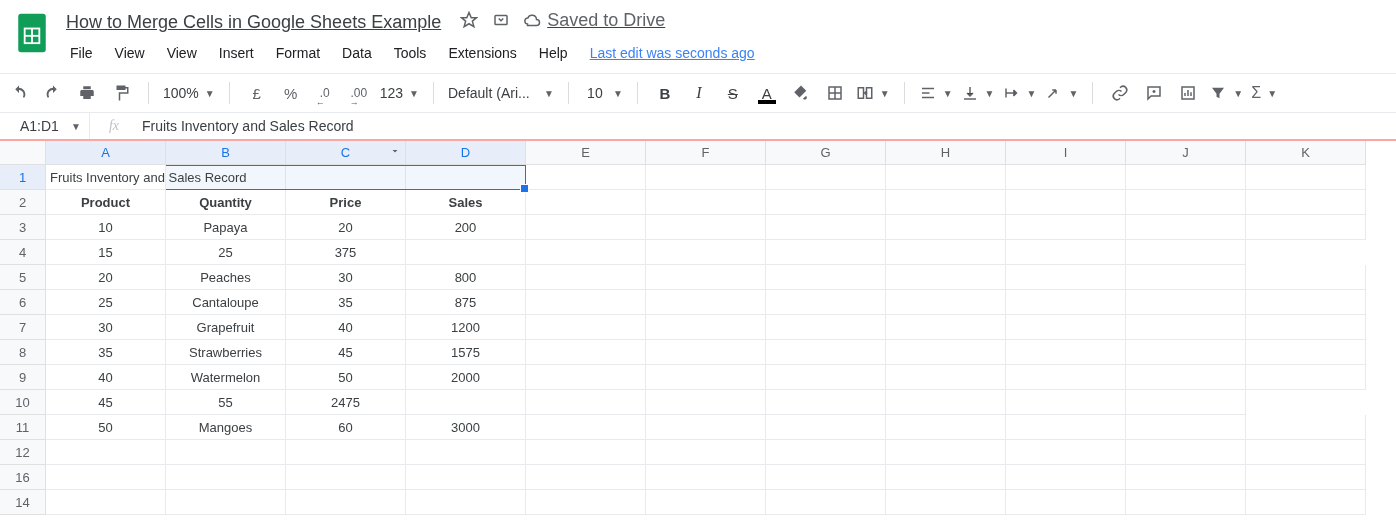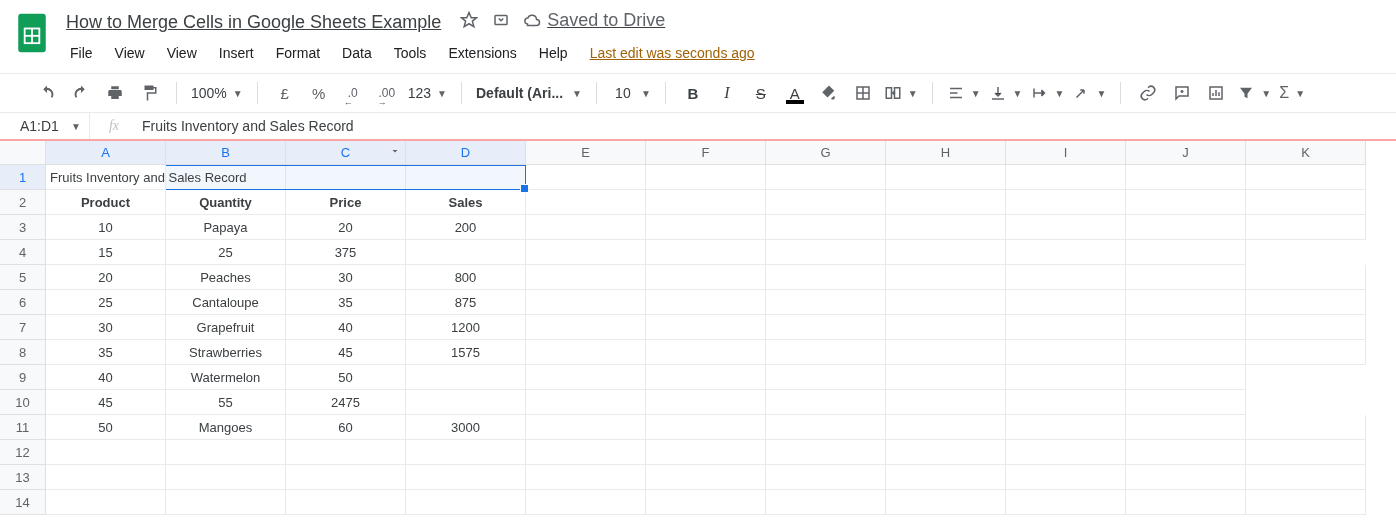--- a/index.html
+++ b/index.html
@@ -53,50 +53,50 @@
     align-items:center;
     font-size: 14px;
     color: #202124;
   }
   .menubar .menu-item {
     padding: 4px 10px;
     border-radius: 4px;
     cursor: pointer;
   }
   .last-edit {
-    color: #a16207;
+    color: #3b82f6;
     text-decoration: underline;
     margin-left: 10px;
     cursor: pointer;
   }
   
   .toolbar-wrap {
     border-top: 1px solid #e8eaed;
     border-bottom: 1px solid #e8eaed;
-    padding: 6px 34px;
+    padding: 6px 6px;
     display:flex;
     align-items:center;
     gap: 8px;
     color:#5f6368;
   }
   .tbtn {
     display:flex; align-items:center; justify-content:center;
     min-width: 26px; height: 26px;
     border-radius: 2px;
     cursor:pointer;
     font-family: Arial, sans-serif;
   }
   .tbtn svg { width:18px; height:18px; }
   .tsep { width:1px; height:22px; background:#dadce0; margin:0 6px; }
   .zoom-box, .font-box, .size-box {
     display:flex; align-items:center; gap:6px;
     color:#3c4043; font-size:14px;
     cursor:pointer;
   }
-  .font-box .font-label { min-width:90px; overflow:hidden; white-space:nowrap; text-overflow:ellipsis;font-weight:bold;}
+  .font-box .font-label { min-width:90px; overflow:hidden; white-space:nowrap; text-overflow:ellipsis;}
   .caret { font-size:10px; color:#5f6368; }
   .size-box .size-val { min-width: 24px; text-align:center; }
   .text-color-btn { position:relative; }
   .text-color-underline {
     position:absolute; bottom:2px; left:4px; right:4px; height:4px; background:#000;
   }
   
   .formula-bar {
     display:flex; align-items:center;
     border-bottom: 2px solid #fca5a5;
@@ -404,21 +404,21 @@
         <div class="row-h">3</div>
         <div class="row-h">4</div>
         <div class="row-h">5</div>
         <div class="row-h">6</div>
         <div class="row-h">7</div>
         <div class="row-h">8</div>
         <div class="row-h">9</div>
         <div class="row-h">10</div>
         <div class="row-h">11</div>
         <div class="row-h">12</div>
-        <div class="row-h">13</div>
+        <div class="row-h">16</div>
         <div class="row-h">14</div>
       </div>
   </div>
   <div style="flex:1;overflow:hidden;">
     <div class="col-headers" id="col-headers">
         <div class="col-h sel">A</div>
         <div class="col-h sel">B</div>
         <div class="col-h sel">C<span class="filter-icon"><svg width="12" height="12" viewBox="0 0 24 24" fill="#5f6368">
               <path d="M7 10l5 5 5-5z"></path>
             </svg></span></div>
@@ -534,20 +534,21 @@
           <div class="cell"></div>
           <div class="cell"></div>
           <div class="cell"></div>
           <div class="cell"></div>
           <div class="cell"></div>
         </div>
         <div class="row">
           <div class="cell">40</div>
           <div class="cell">Watermelon</div>
           <div class="cell">50</div>
+          <div class="cell">2000</div>
           <div class="cell"></div>
           <div class="cell"></div>
           <div class="cell"></div>
           <div class="cell"></div>
           <div class="cell"></div>
           <div class="cell"></div>
           <div class="cell"></div>
         </div>
         <div class="row">
           <div class="cell">45</div>

